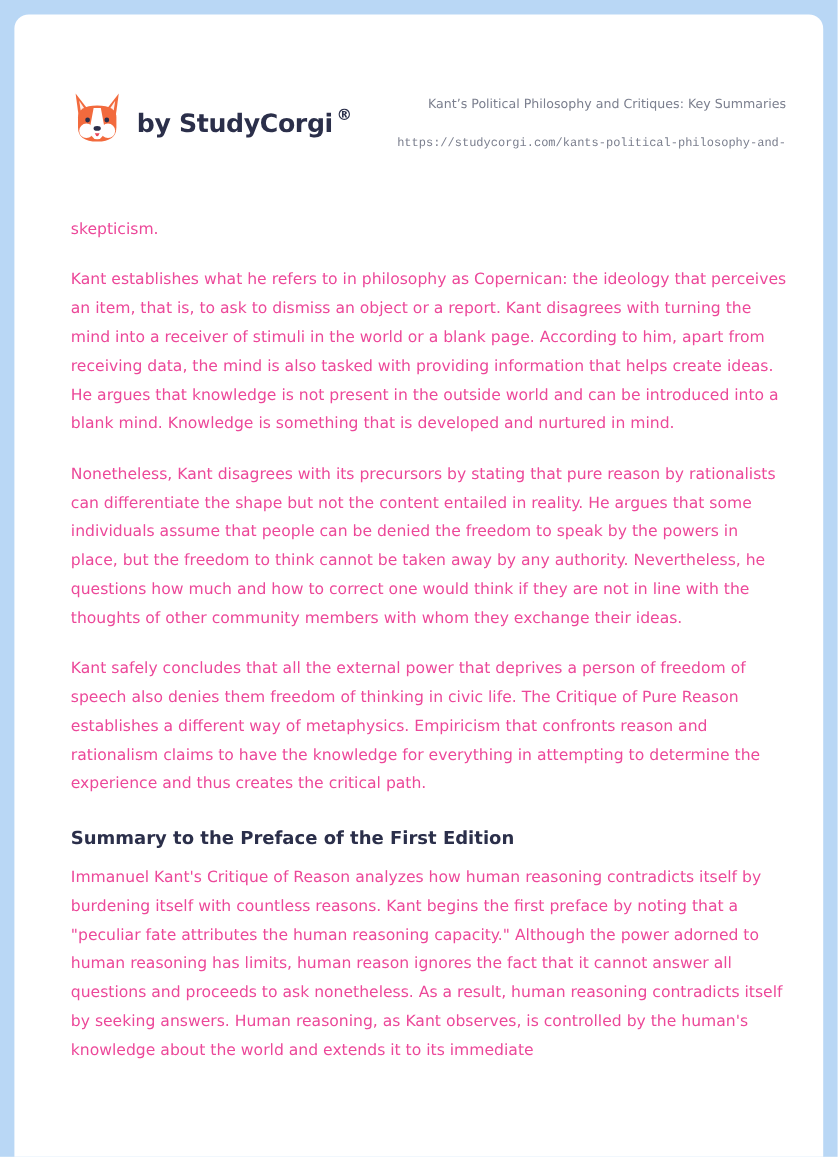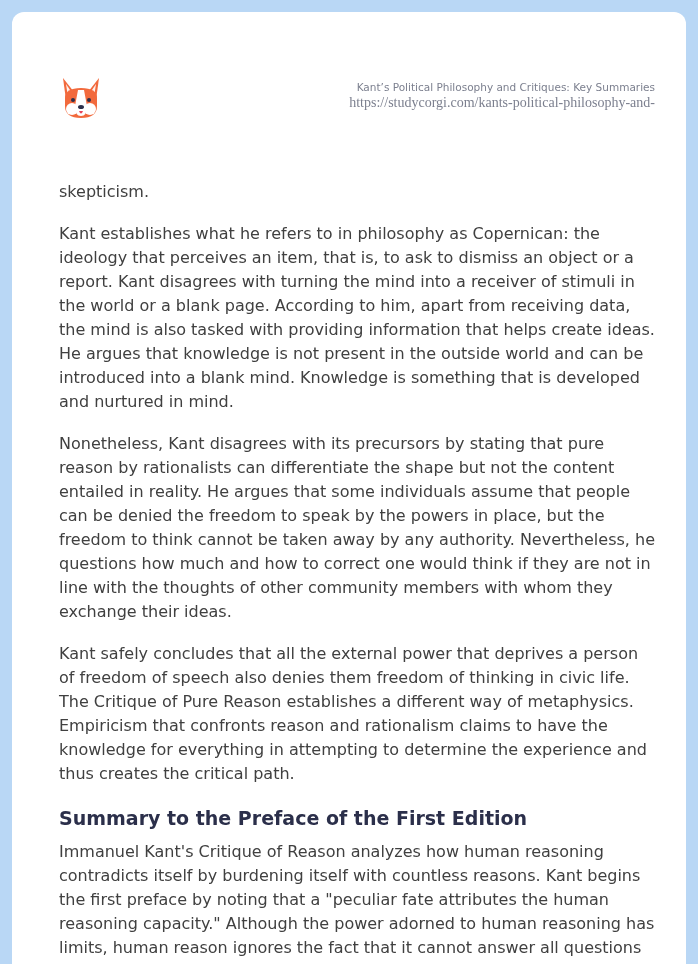--- a/index.html
+++ b/index.html
@@ -67,44 +67,44 @@
     width: 360px;
   }
   .meta-title {
     font-family: "DejaVu Sans", sans-serif;
     font-weight: normal;
     font-size: 10.5px;
     color: #7b7f8e;
     line-height: 14px;
   }
   .meta-url {
-    font-family: Liberation Serif, serif;
-    font-size: 14px;
+    font-family: Liberation Mono, monospace;
+    font-size: 10px;
     color: #7b7f8e;
     line-height: 13px;
-    margin-top: 2px;
+    margin-top: 20px;
   }
   .content {
     position: absolute;
     left: 47px;
     top: 168px;
     width: 598px;
   }
   .content p {
     margin: 0 0 18px 0;
     font-family: "DejaVu Sans", sans-serif;
-    font-size: 16px;
+    font-size: 13px;
     line-height: 24px;
-    color: #404040;
+    color: #ec4899;
   }
   .content h2 {
     margin: 6px 0 8px 0;
     font-family: "DejaVu Sans", sans-serif;
     font-weight: bold;
-    font-size: 19px;
+    font-size: 15px;
     line-height: 28px;
     color: #2b2f4a;
   }
 </style>
 </head>
 <body>
 
 <div class="card">
   <div class="header">
     <div class="logo">
@@ -122,20 +122,21 @@
         <ellipse cx="12" cy="33" rx="6" ry="6" fill="#ffffff"></ellipse>
         <ellipse cx="30" cy="33" rx="6" ry="6" fill="#ffffff"></ellipse>
 
         <circle cx="13" cy="24" r="2" fill="#2b2f4a"></circle>
         <circle cx="29" cy="24" r="2" fill="#2b2f4a"></circle>
 
         <ellipse cx="21" cy="31" rx="3" ry="2" fill="#2b2f4a"></ellipse>
 
         <path d="M19 35 Q21 40 23 35 Z" fill="#e8445a"></path>
       </svg>
+      <span class="logo-text"><span>by StudyCorgi</span><span class="logo-reg">®</span></span>
     </div>
     <div class="meta">
       <div class="meta-title">Kant’s Political Philosophy and Critiques: Key Summaries</div>
       <div class="meta-url">
         <div>https://studycorgi.com/kants-political-philosophy-and-</div>
       </div>
     </div>
   </div>
 
   <div class="content">

